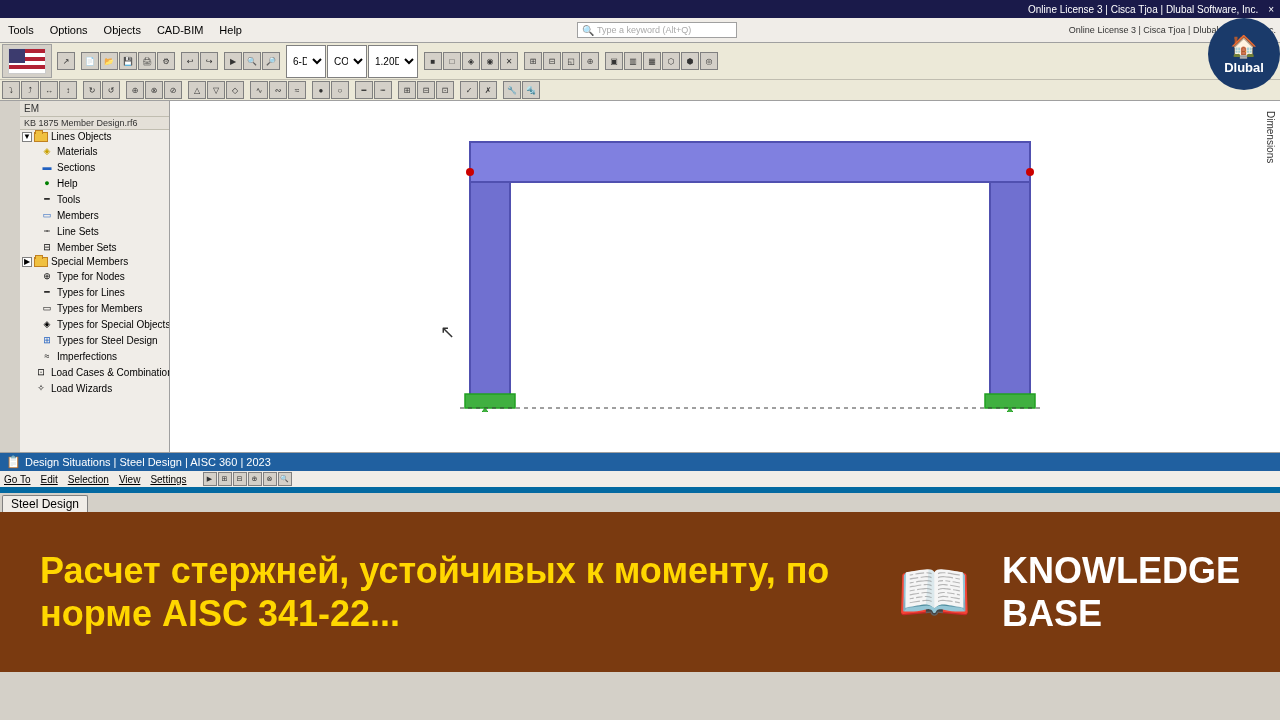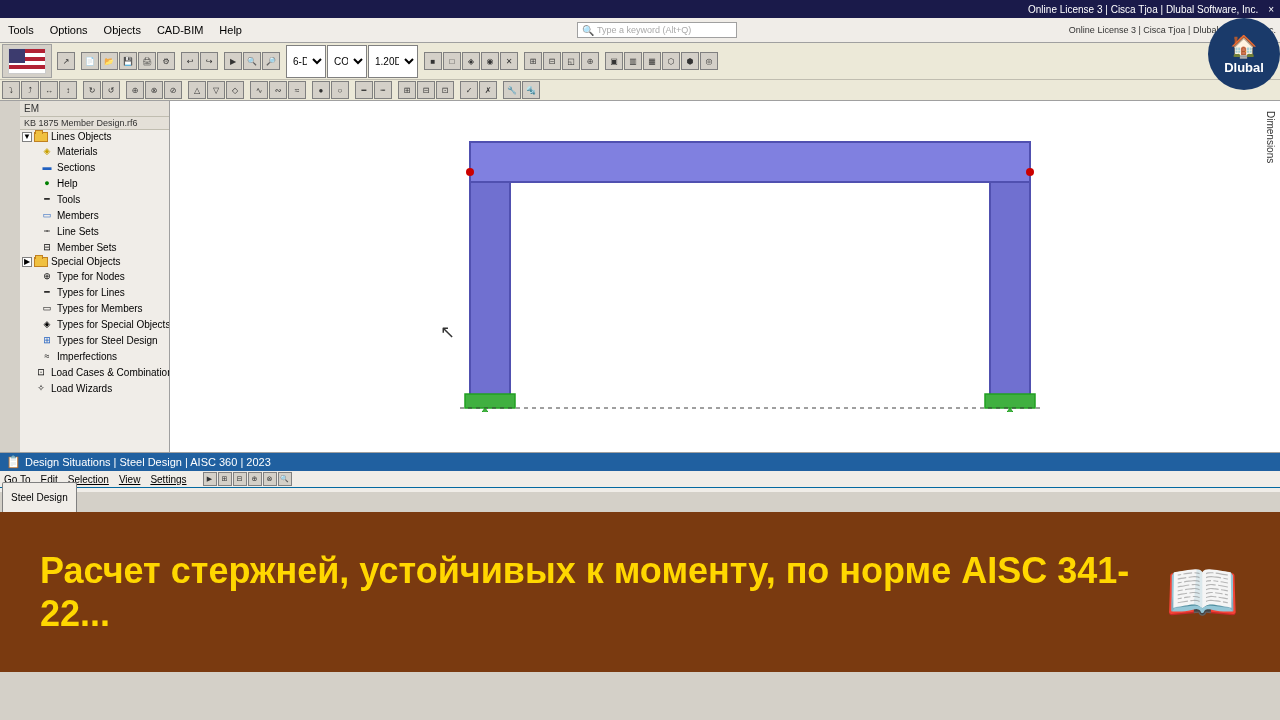--- a/index.html
+++ b/index.html
@@ -205,21 +205,21 @@
       display: flex;
       align-items: center;
       gap: 4px;
     }
     .bottom-menu-bar {
       display: flex;
       align-items: center;
       padding: 1px 4px;
       gap: 10px;
       background: #f0ede8;
-      border-bottom: 1px solid #0369a1;
+      border-bottom: 6px solid #0369a1;
     }
     .bottom-menu-item {
       font-size: 10px;
       color: #000;
       cursor: pointer;
       text-decoration: underline;
     }
 
     
     .tabs-bar {
@@ -227,22 +227,22 @@
       align-items: flex-end;
       gap: 2px;
       padding: 0 2px;
       background: #d4d0c8;
       height: 20px;
     }
     .tab {
       background: #c0bdb0;
       border: 1px solid #808080;
       border-bottom: none;
-      padding: 9px 8px;
-      font-size: 10px;
+      padding: 1px 8px;
+      font-size: 12px;
       cursor: pointer;
       border-radius: 2px 2px 0 0;
     }
     .tab.active {
       background: #f0ede8;
     }
 
     
     .banner {
       height: 160px;
@@ -456,21 +456,21 @@
       <span>Line Sets</span>
     </div>
     <div class="sidebar-item" style="padding-left: 20px;">
       <span class="icon">⊟</span>
       <span>Member Sets</span>
     </div>
 
     <div class="sidebar-group">
       <span class="expand-btn">▶</span>
       <span class="folder-icon"></span>
-      <span>Special Objects</span>
+      <span>Special Members</span>
     </div>
     <div class="sidebar-item" style="padding-left: 20px;">
       <span class="icon">⊕</span>
       <span>Type for Nodes</span>
     </div>
     <div class="sidebar-item" style="padding-left: 20px;">
       <span class="icon">━</span>
       <span>Types for Lines</span>
     </div>
     <div class="sidebar-item" style="padding-left: 20px;">
@@ -560,13 +560,15 @@
 
 <div class="tabs-bar">
   <div class="tab active">
     <span>Steel Design</span>
   </div>
 </div>
 
 <div class="banner" style="background: #7a3a10;">
   <div class="banner-text">Расчет стержней, устойчивых к моменту, по норме AISC 341-22...</div>
   <div class="banner-icon">📖</div>
+  <div class="banner-title" style="white-space: pre-line;">KNOWLEDGE
+BASE</div>
 </div>
 
 </body></html>

